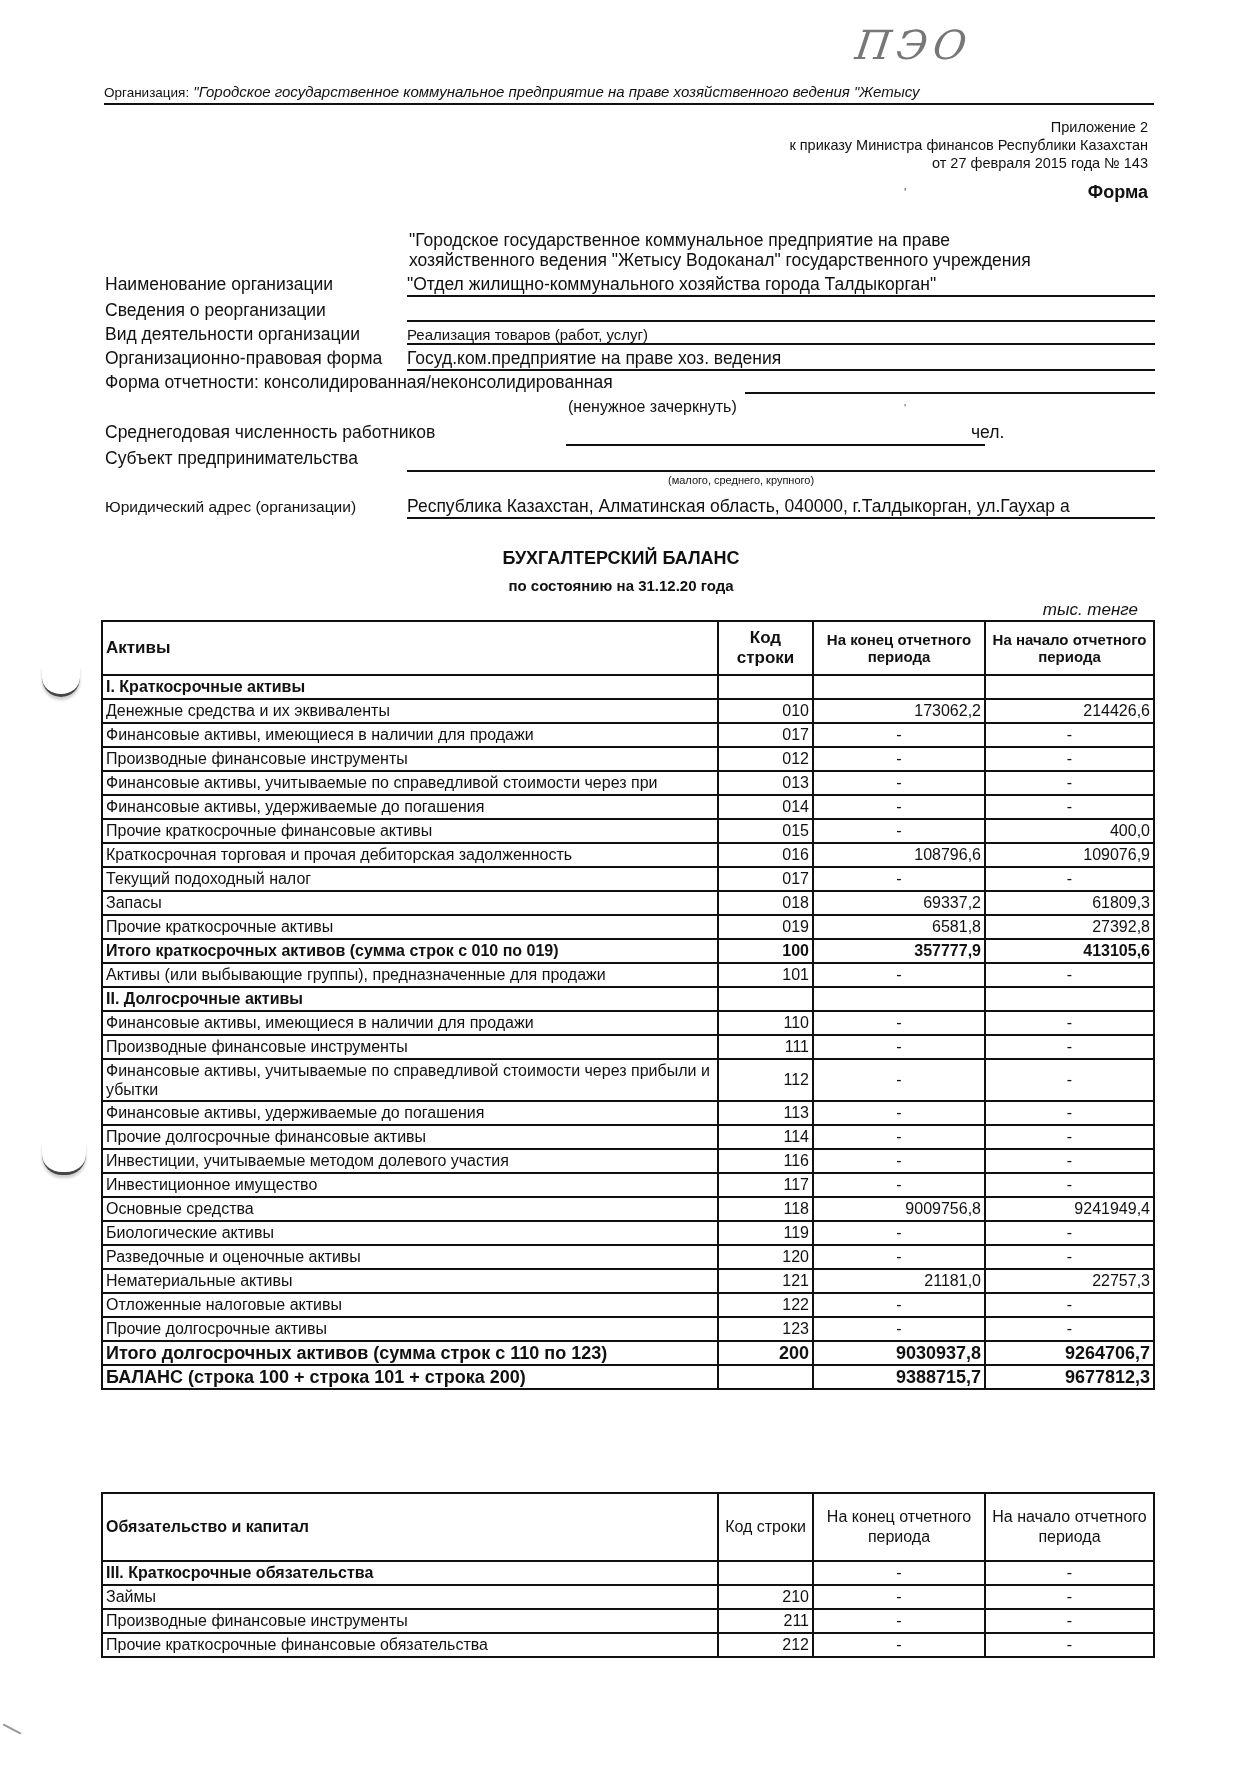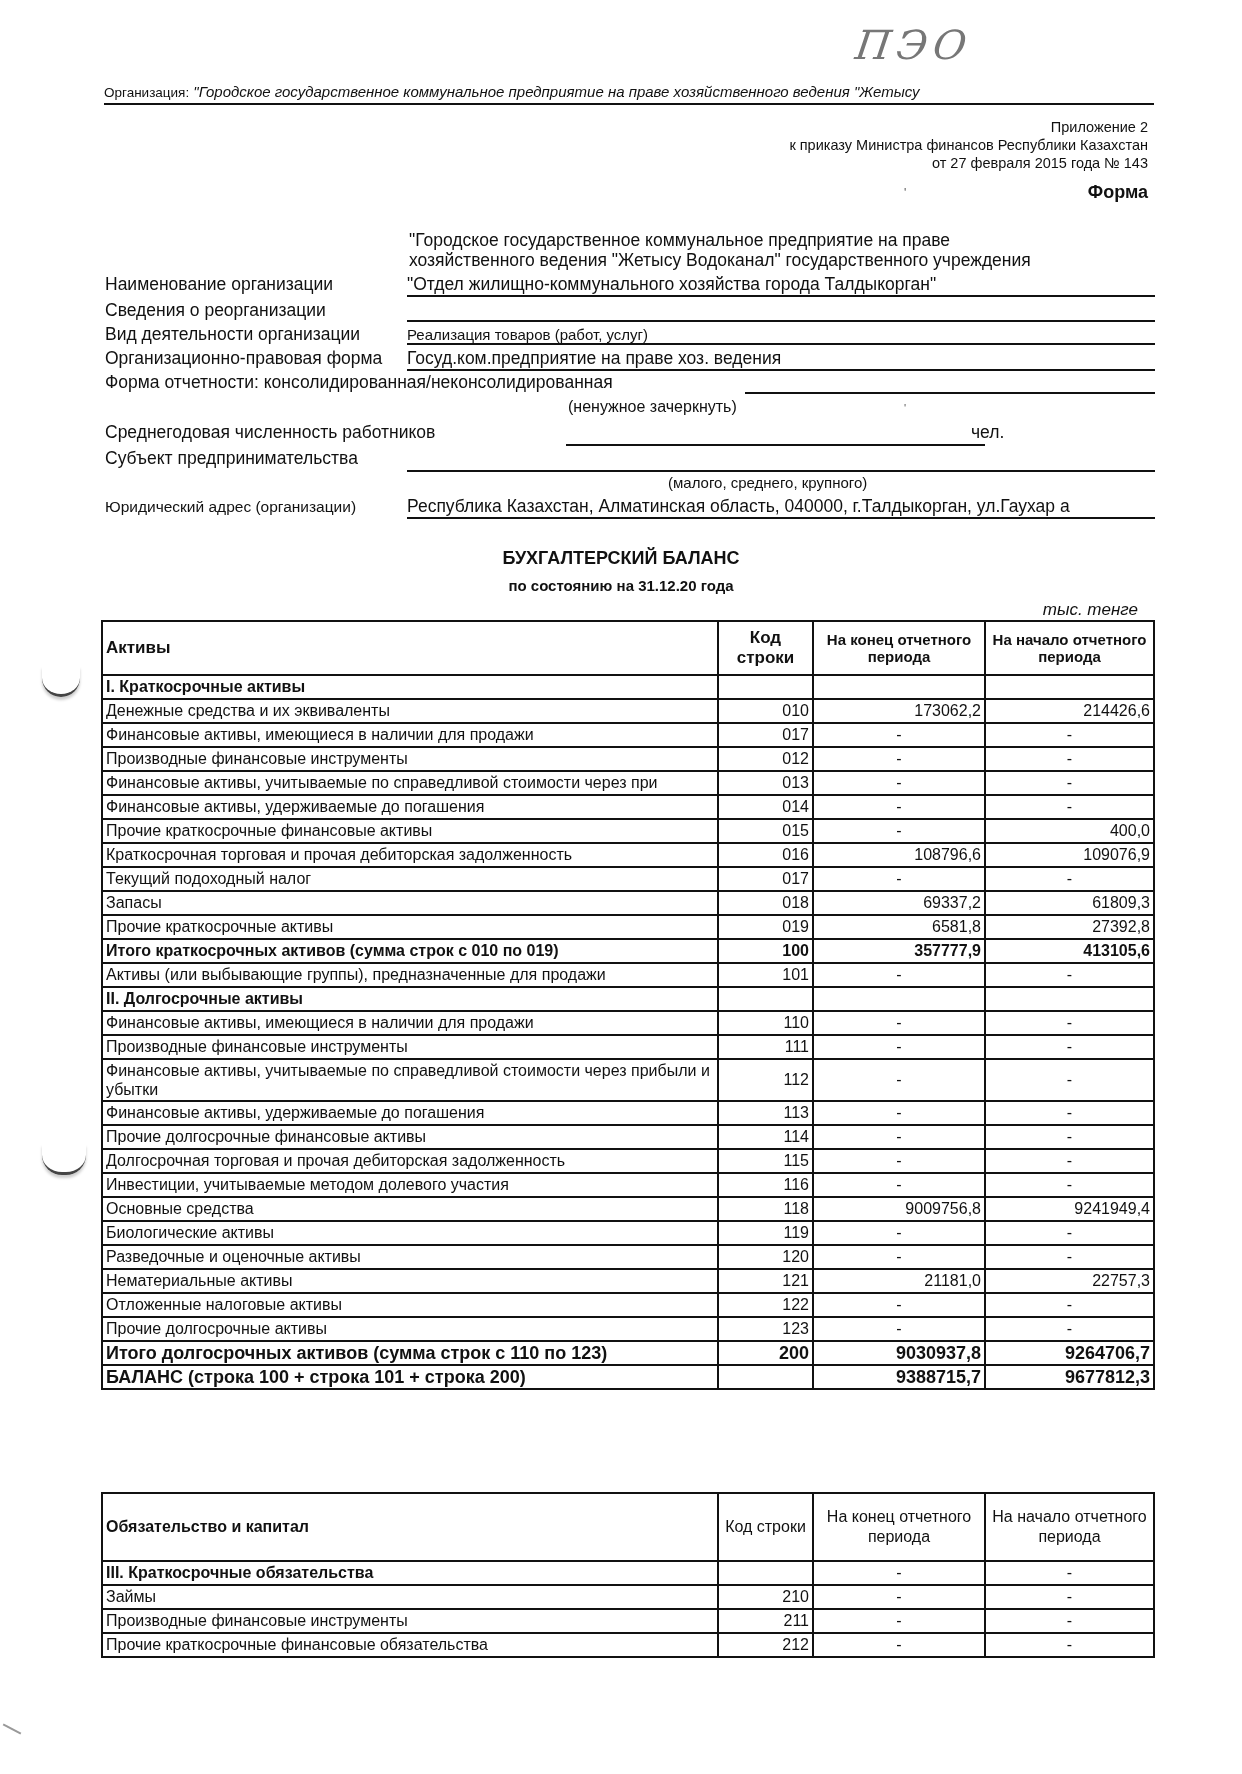--- a/index.html
+++ b/index.html
@@ -26,21 +26,21 @@
 
   .field-row { left: 105px; width: 1050px; font-size: 17.5px; }
   .field-label { position: absolute; left: 0; white-space: nowrap; }
   .field-value {
     position: absolute; left: 302px; right: 0; border-bottom: 2px solid #111;
     white-space: nowrap; overflow: hidden;
   }
   .orgname-block {
     left: 409px; top: 230px; font-size: 17.5px; line-height: 20px; width: 750px;
   }
-  .small-note { font-size: 15px; }
+  .small-note { font-size: 11px; }
 
   .title { left: 0; width: 1242px; text-align: center; font-weight: bold; }
   .units { right: 104px; top: 600px; font-style: italic; font-size: 17px; }
 
   table.bal {
     position: absolute; left: 101px; border-collapse: collapse; table-layout: fixed;
     font-size: 16px;
   }
   table.bal td, table.bal th {
     border: 2px solid #111; padding: 0 3px; height: 22px; line-height: 18px;
@@ -255,28 +255,28 @@
         <td class="dash">-</td>
         <td class="dash">-</td>
       </tr>
       <tr>
         <td class="name">Прочие долгосрочные финансовые активы</td>
         <td class="code">114</td>
         <td class="dash">-</td>
         <td class="dash">-</td>
       </tr>
       <tr>
-        <td class="name">Долгосрочная торговая и прочая дебиторская задолженность</td>
-        <td class="code">115</td>
-        <td class="dash">-</td>
-        <td class="dash">-</td>
-      </tr>
-      <tr>
         <td class="name">Инвестиции, учитываемые методом долевого участия</td>
         <td class="code">116</td>
+        <td class="dash">-</td>
+        <td class="dash">-</td>
+      </tr>
+      <tr>
+        <td class="name">Инвестиционное имущество</td>
+        <td class="code">117</td>
         <td class="dash">-</td>
         <td class="dash">-</td>
       </tr>
       <tr>
         <td class="name">Основные средства</td>
         <td class="code">118</td>
         <td class="num">9009756,8</td>
         <td class="num">9241949,4</td>
       </tr>
       <tr>

